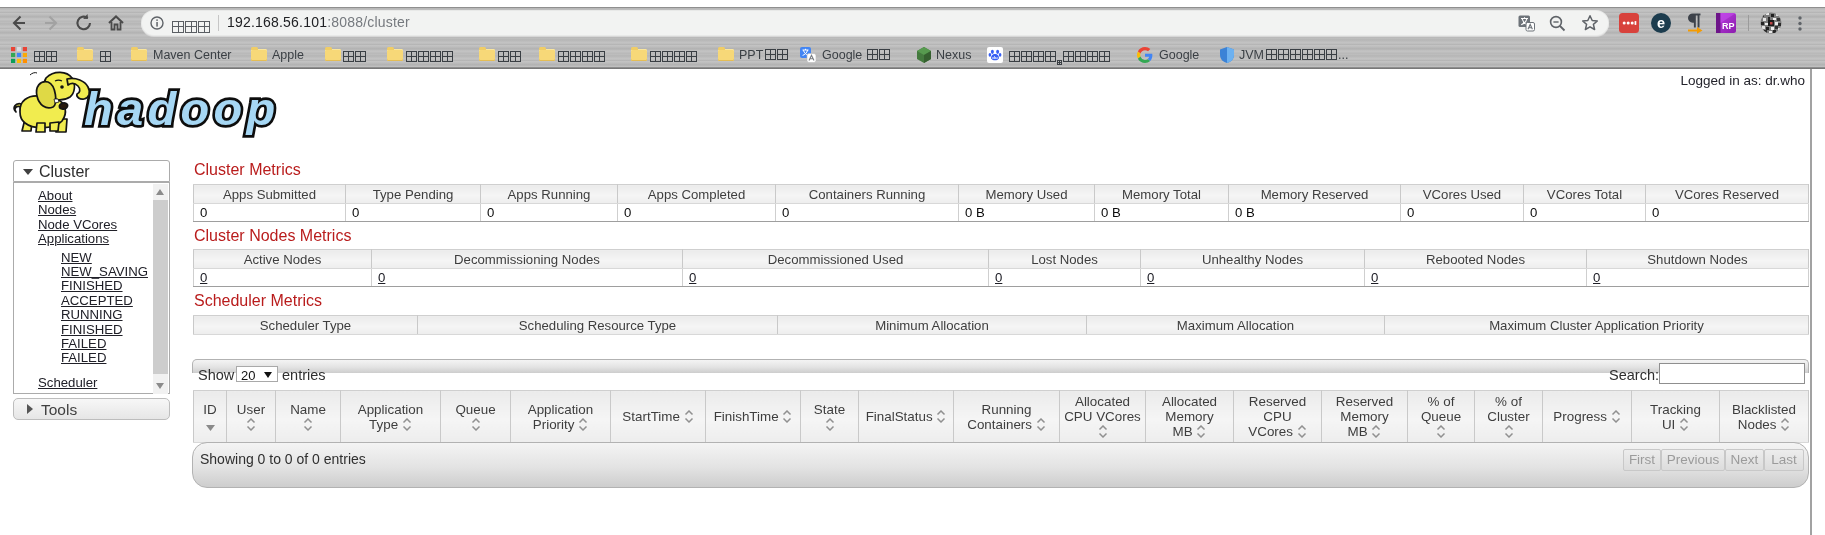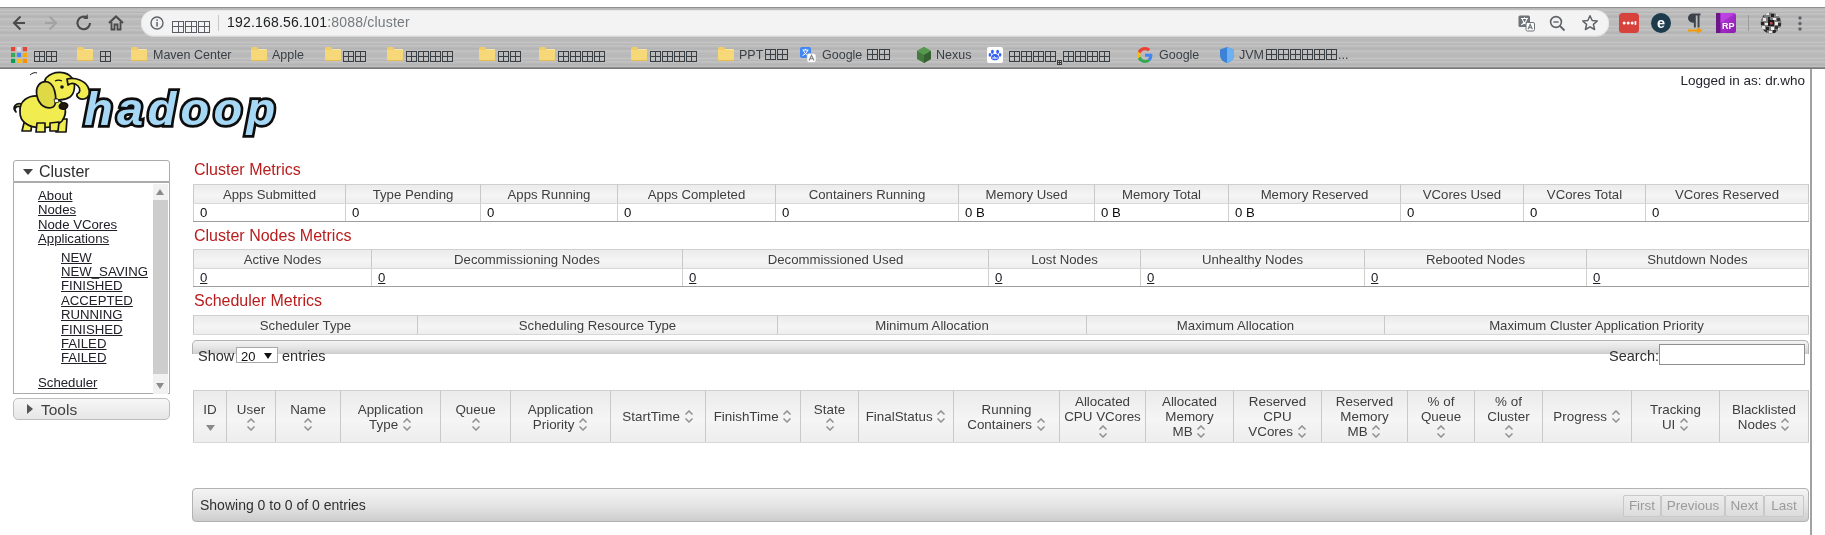--- a/index.html
+++ b/index.html
@@ -69,22 +69,22 @@
 table.mt td{height:18px;color:#0c0c0c;background:#fff;text-align:left;padding:0 0 0 6px;
  border-bottom:1px solid #9e9e9e;border-left:1px solid #cfcfcf;border-right:1px solid #cfcfcf}
 table.mt td.c{text-align:center;padding:0}
 table.mt a{color:#202028;text-decoration:underline}
 #bigt th{height:52px;line-height:15px;font-size:13.4px;vertical-align:middle}
 #bigt td{height:19px}
 #bigt svg{vertical-align:-2px}
 
 .dtbar{position:absolute;left:192px;width:1617px;border:1px solid #b2b2b2;
  background:linear-gradient(180deg,#f4f4f4 0%,#e3e3e3 55%,#cdcdcd 100%)}
-#bartop{top:340px;height:14px;border-radius:5px 5px 0 0;border-bottom:none}
-#barbot{top:488px;height:34px;border-radius:4px}
+#bartop{top:359px;height:14px;border-radius:5px 5px 0 0;border-bottom:none}
+#barbot{top:442px;height:46px;border-radius:15px}
 #bartop .lbl{position:absolute;top:7px;font-size:14.5px;color:#2f2f2f}
 #showsel{position:absolute;left:43px;top:5.5px;width:42px;height:16px;background:#fff;border:1px solid #a9a9a9}
 #showsel .v{position:absolute;left:4px;top:1px;font-size:13px;color:#111}
 #showsel .tri{position:absolute;right:5px;top:5px;width:0;height:0;border-left:4px solid transparent;border-right:4px solid transparent;border-top:6px solid #111}
 #srchin{position:absolute;left:1466px;top:3px;width:146px;height:21px;background:#fff;border:1px solid #8f8f8f}
 #barbot .lbl{position:absolute;left:7px;top:8px;font-size:14px;color:#2f2f2f}
 .pgbtn{position:absolute;top:6px;height:22px;border:1px solid #c8c8c8;border-radius:2px;
  background:linear-gradient(180deg,#ededed,#dcdcdc);color:#9b9b9b;font-size:13.5px;text-align:center;line-height:20px}
 </style>
 </head>

